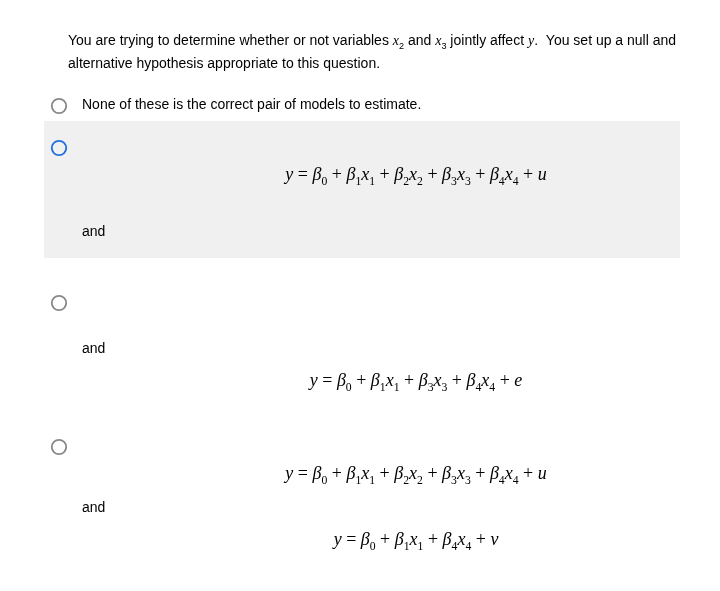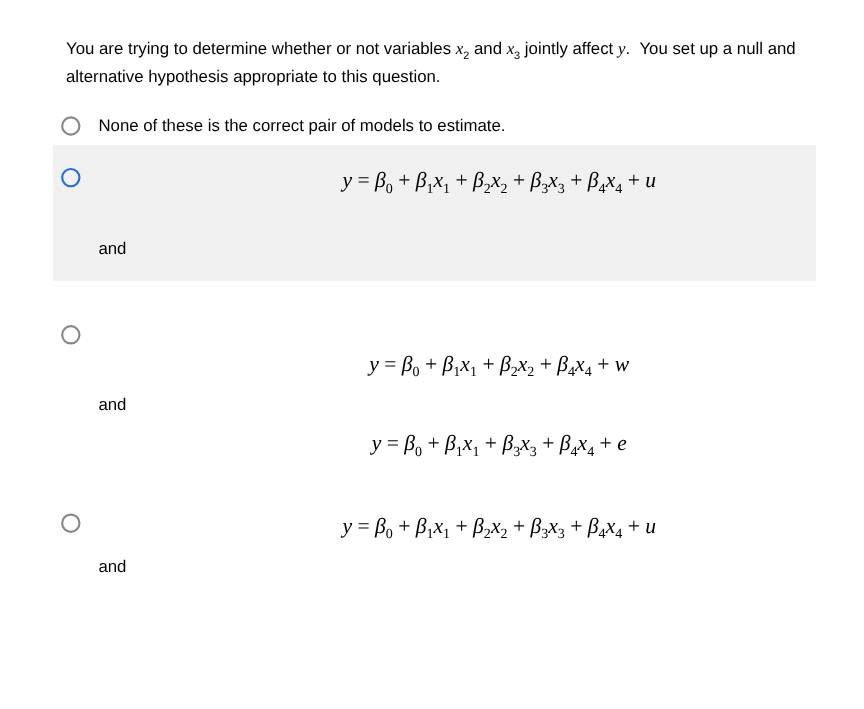--- a/index.html
+++ b/index.html
@@ -10,33 +10,33 @@
     color: #000;
     width: 720px;
     box-sizing: border-box;
   }
   .container {
     padding: 30px 40px 30px 50px;
     font-size: 14px;
     line-height: 1.5;
   }
   .prompt p {
-    margin: 0 0 14px 5px;
+    margin: 0 0 14px 18px;
   }
   .options {
     margin-top: 14px;
   }
   .option-row {
     display: flex;
     align-items: flex-start;
     gap: 14px;
     padding: 6px 0;
   }
   .option-row.none {
-    align-items: flex-start;
+    align-items: center;
   }
   .radio-outer {
     flex: 0 0 auto;
     width: 18px;
     height: 18px;
     margin-top: 2px;
     position: relative;
   }
   .radio-svg {
     width: 18px;
@@ -52,20 +52,21 @@
     background: #f0f0f0;
     padding: 10px 0 10px 0;
     margin-left: -6px;
     padding-left: 6px;
   }
   .option-content {
     flex: 1 1 auto;
     display: flex;
     flex-direction: column;
     gap: 8px;
+    margin-top: 24px;
   }
   .eq-row {
     display: flex;
     align-items: center;
   }
   .and-col {
     width: 70px;
     flex: 0 0 auto;
     font-size: 14px;
   }
@@ -138,26 +139,20 @@
 
     <div class="option-row">
       <div class="radio-outer">
         <svg class="radio-svg" viewBox="0 0 20 20">
           <circle cx="10" cy="10" r="8" fill="none" stroke="#888" stroke-width="2"></circle>
         </svg>
       </div>
       <div class="option-content">
         <div class="spacer-sm"></div>
         <div class="eq-row">
-          <div class="and-col"></div>
-          <div class="eq-area">
-            y <span class="rm">=</span> β<span class="sub">0</span> <span class="rm">+</span> β<span class="sub">1</span>x<span class="sub">1</span> <span class="rm">+</span> β<span class="sub">2</span>x<span class="sub">2</span> <span class="rm">+</span> β<span class="sub">4</span>x<span class="sub">4</span> <span class="rm">+</span> w
-          </div>
-        </div>
-        <div class="eq-row">
           <div class="and-col">and</div>
           <div class="eq-area"></div>
         </div>
         <div class="eq-row">
           <div class="and-col"></div>
           <div class="eq-area">
             y <span class="rm">=</span> β<span class="sub">0</span> <span class="rm">+</span> β<span class="sub">1</span>x<span class="sub">1</span> <span class="rm">+</span> β<span class="sub">3</span>x<span class="sub">3</span> <span class="rm">+</span> β<span class="sub">4</span>x<span class="sub">4</span> <span class="rm">+</span> e
           </div>
         </div>
       </div>
@@ -175,17 +170,23 @@
         <div class="eq-row">
           <div class="and-col"></div>
           <div class="eq-area">
             y <span class="rm">=</span> β<span class="sub">0</span> <span class="rm">+</span> β<span class="sub">1</span>x<span class="sub">1</span> <span class="rm">+</span> β<span class="sub">2</span>x<span class="sub">2</span> <span class="rm">+</span> β<span class="sub">3</span>x<span class="sub">3</span> <span class="rm">+</span> β<span class="sub">4</span>x<span class="sub">4</span> <span class="rm">+</span> u
           </div>
         </div>
         <div class="eq-row">
           <div class="and-col">and</div>
           <div class="eq-area"></div>
         </div>
+        <div class="eq-row">
+          <div class="and-col"></div>
+          <div class="eq-area">
+            y <span class="rm">=</span> β<span class="sub">0</span> <span class="rm">+</span> β<span class="sub">1</span>x<span class="sub">1</span> <span class="rm">+</span> β<span class="sub">4</span>x<span class="sub">4</span> <span class="rm">+</span> v
+          </div>
+        </div>
       </div>
     </div>
 
   </div>
 </div>
 
 </body></html>

